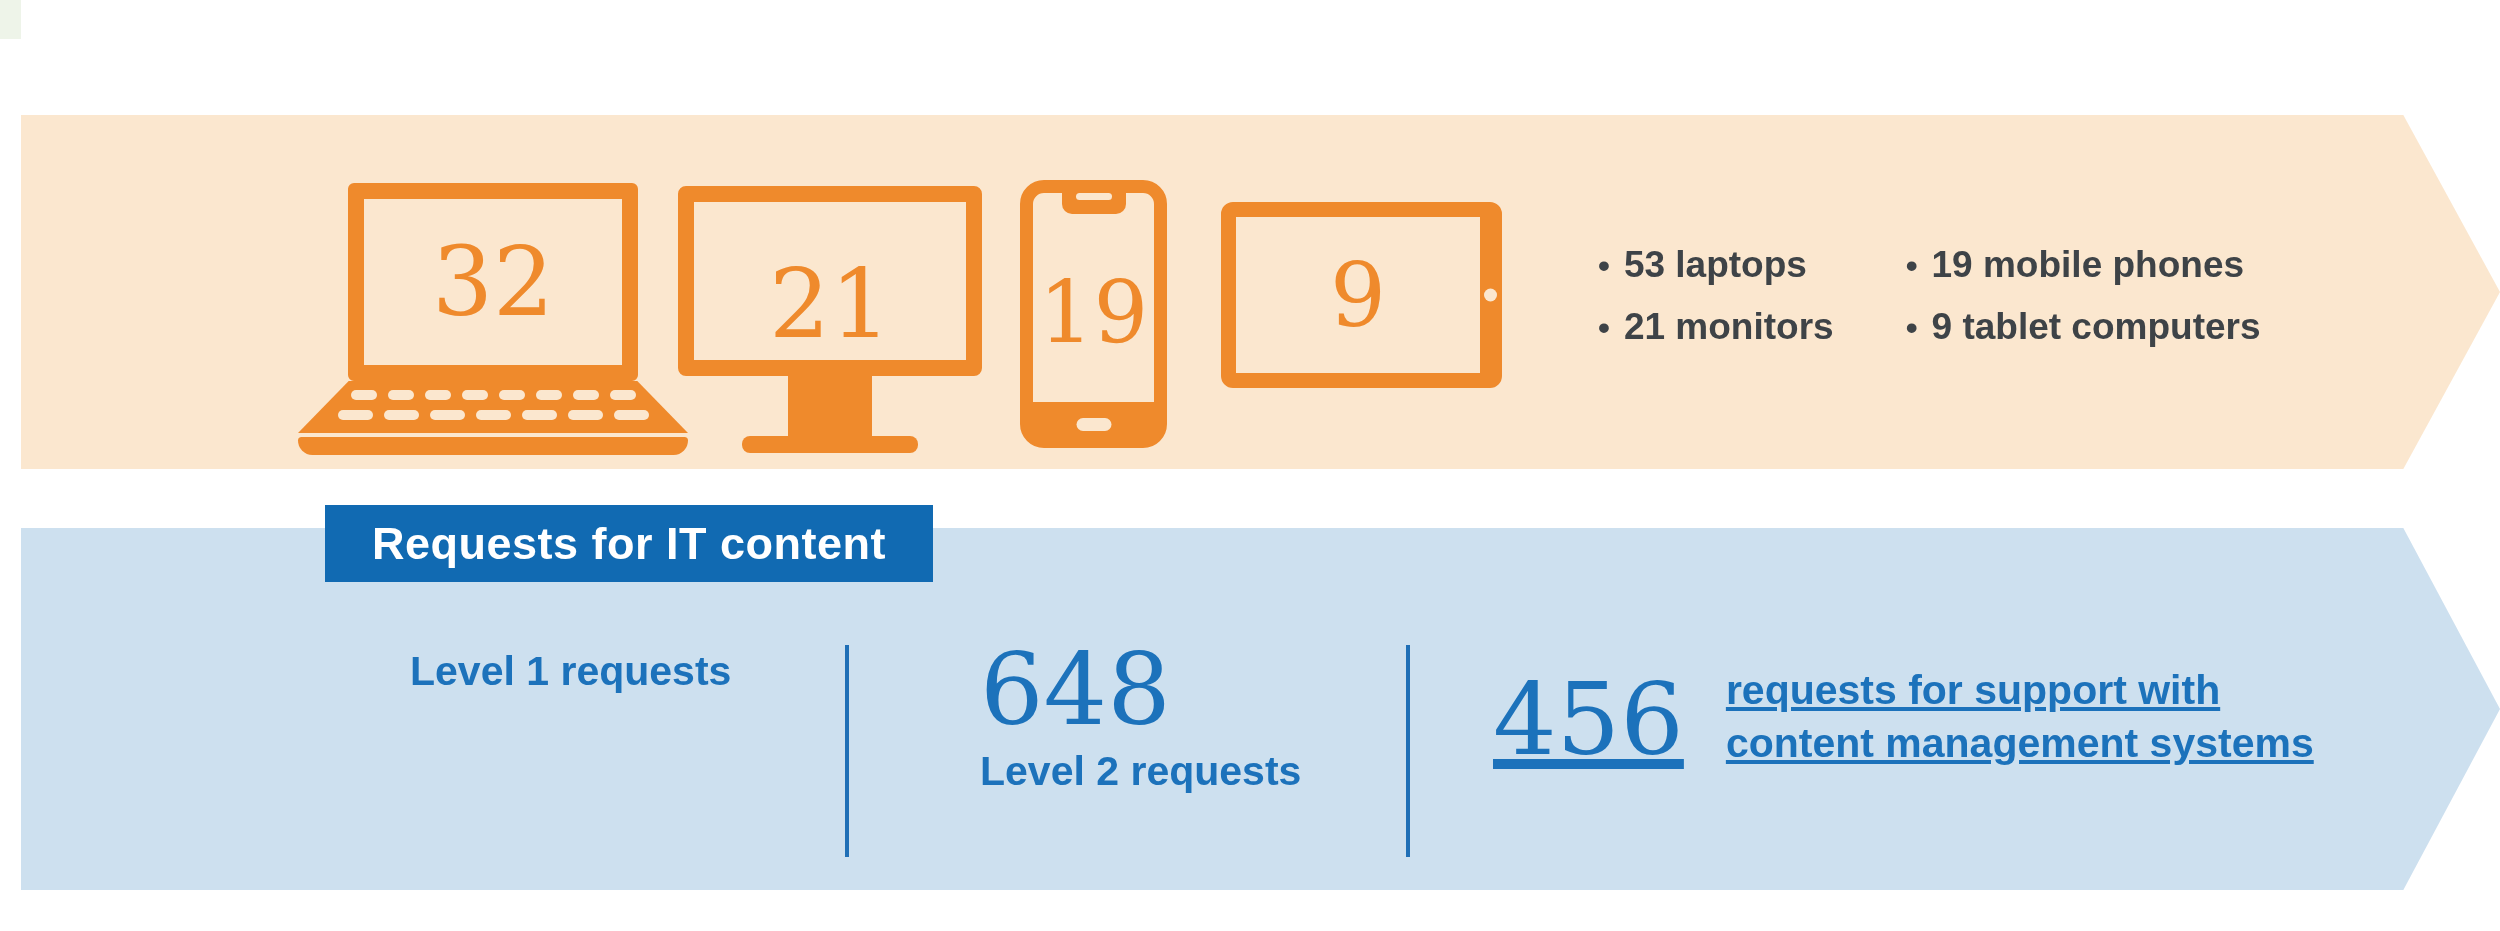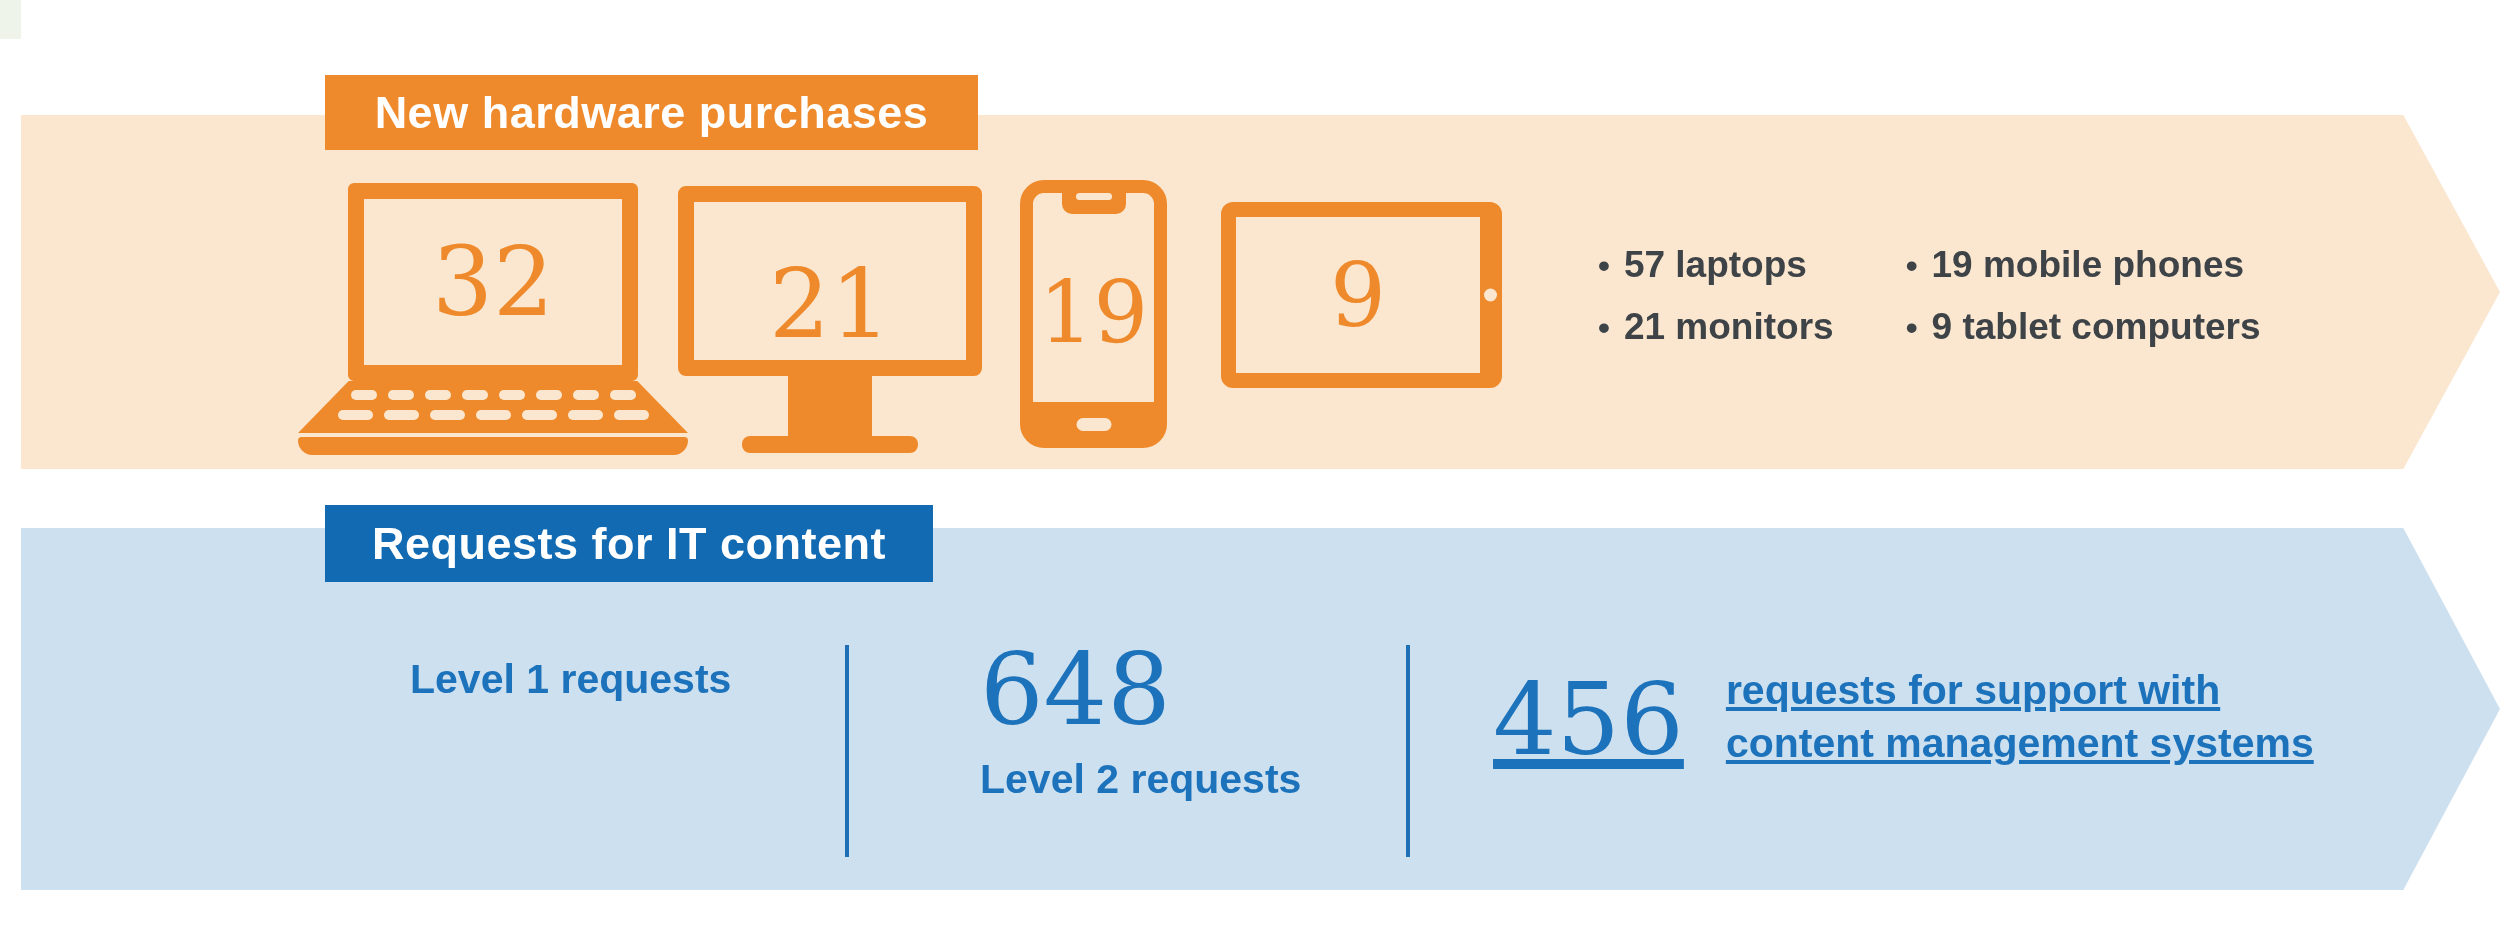--- a/index.html
+++ b/index.html
@@ -103,42 +103,39 @@
   .bullets{
     position:absolute;left:1598px;top:246px;display:flex;gap:72px;
     color:#3E4347;font-weight:bold;font-size:37px;
   }
   .bullet-row{display:flex;align-items:center;line-height:38px;margin-bottom:24px;white-space:nowrap;}
   .bullet-dot{margin-right:14px;font-size:34px;}
 
   
   .stat{position:absolute;color:#1C72BB;}
   .stat .value{font-family:"DejaVu Serif","Liberation Serif",serif;font-size:100px;line-height:100px;color:#1C72BB;}
-  .stat .slabel{font-weight:bold;font-size:41px;margin-top:16px;white-space:nowrap;}
+  .stat .slabel{font-weight:bold;font-size:41px;margin-top:8px;white-space:nowrap;}
   .stat1{left:410px;top:640px;}
   .stat2{left:980px;top:640px;}
   .stat3{left:1493px;top:640px;display:flex;align-items:flex-end;text-decoration:underline;}
   .stat3 .value{padding-top:30px;}
   .stat3 .side{margin-left:42px;padding-top:18px;font-weight:bold;font-size:41px;line-height:53px;white-space:nowrap;}
   .vdivider{position:absolute;width:4px;height:212px;top:645px;background:#1F6FB6;}
   .vdivider.d1{left:845px;}
   .vdivider.d2{left:1406px;}
 </style>
 </head>
 <body>
 
 <div class="stage">
 
   <div class="corner"></div>
 
   <div class="band hardware"></div>
 
-  <div class="section-label hw">
-    <span>New hardware purchases</span>
-  </div>
 
   <div class="device laptop">
     <div class="screen">
       <span class="num-serif count">32</span>
     </div>
     <div class="trap"></div>
     <div class="keys r1">
       <span class="key"></span>
         <span class="key"></span>
         <span class="key"></span>
@@ -181,21 +178,21 @@
     <div class="frame">
       <span class="num-serif count">9</span>
     </div>
     <div class="cam"></div>
   </div>
 
   <div class="bullets">
     <div>
       <div class="bullet-row">
         <span class="bullet-dot">•</span>
-        <span>57 laptops</span>
+        <span>53 laptops</span>
       </div>
       <div class="bullet-row">
         <span class="bullet-dot">•</span>
         <span>21 monitors</span>
       </div>
     </div>
     <div>
       <div class="bullet-row">
         <span class="bullet-dot">•</span>
         <span>19 mobile phones</span>

